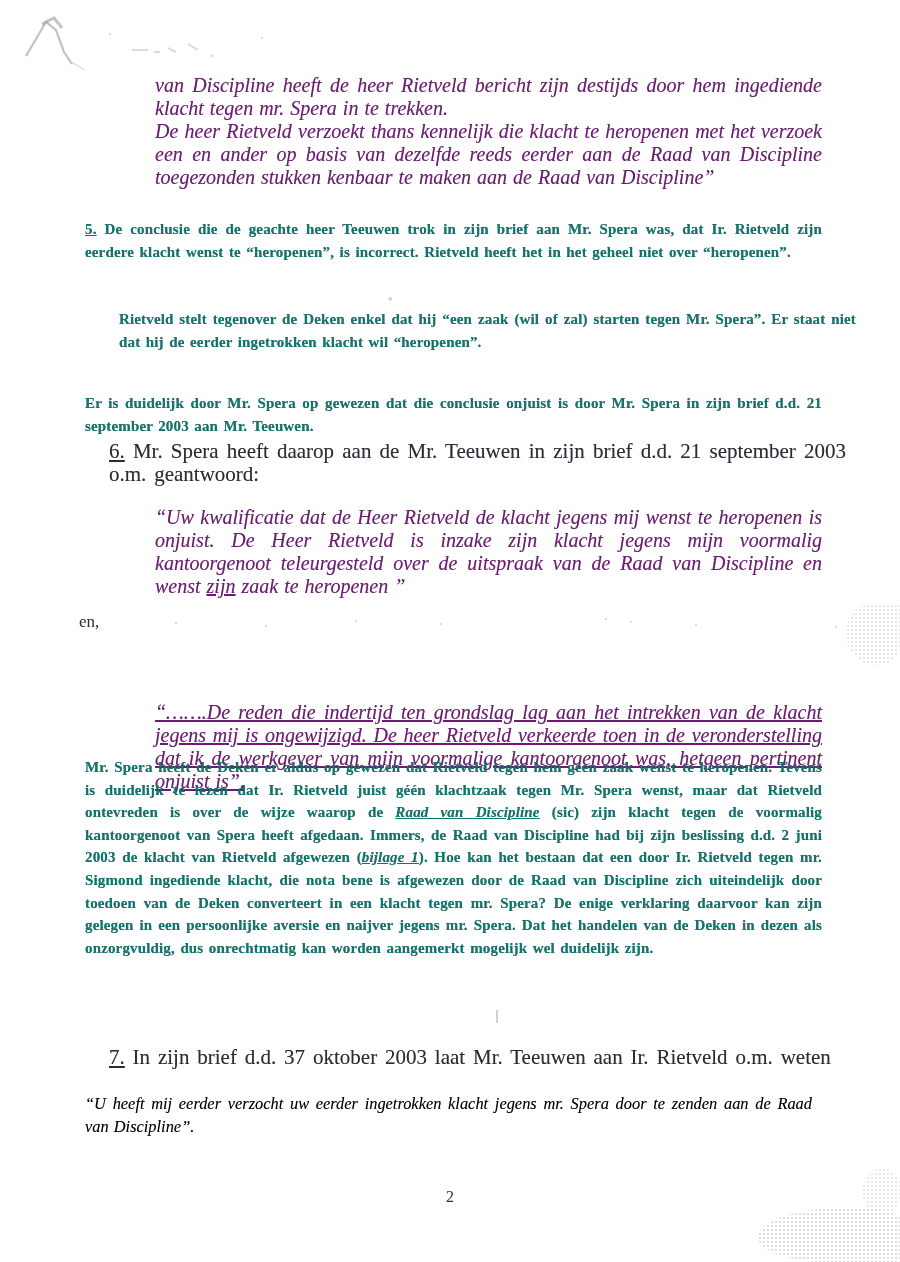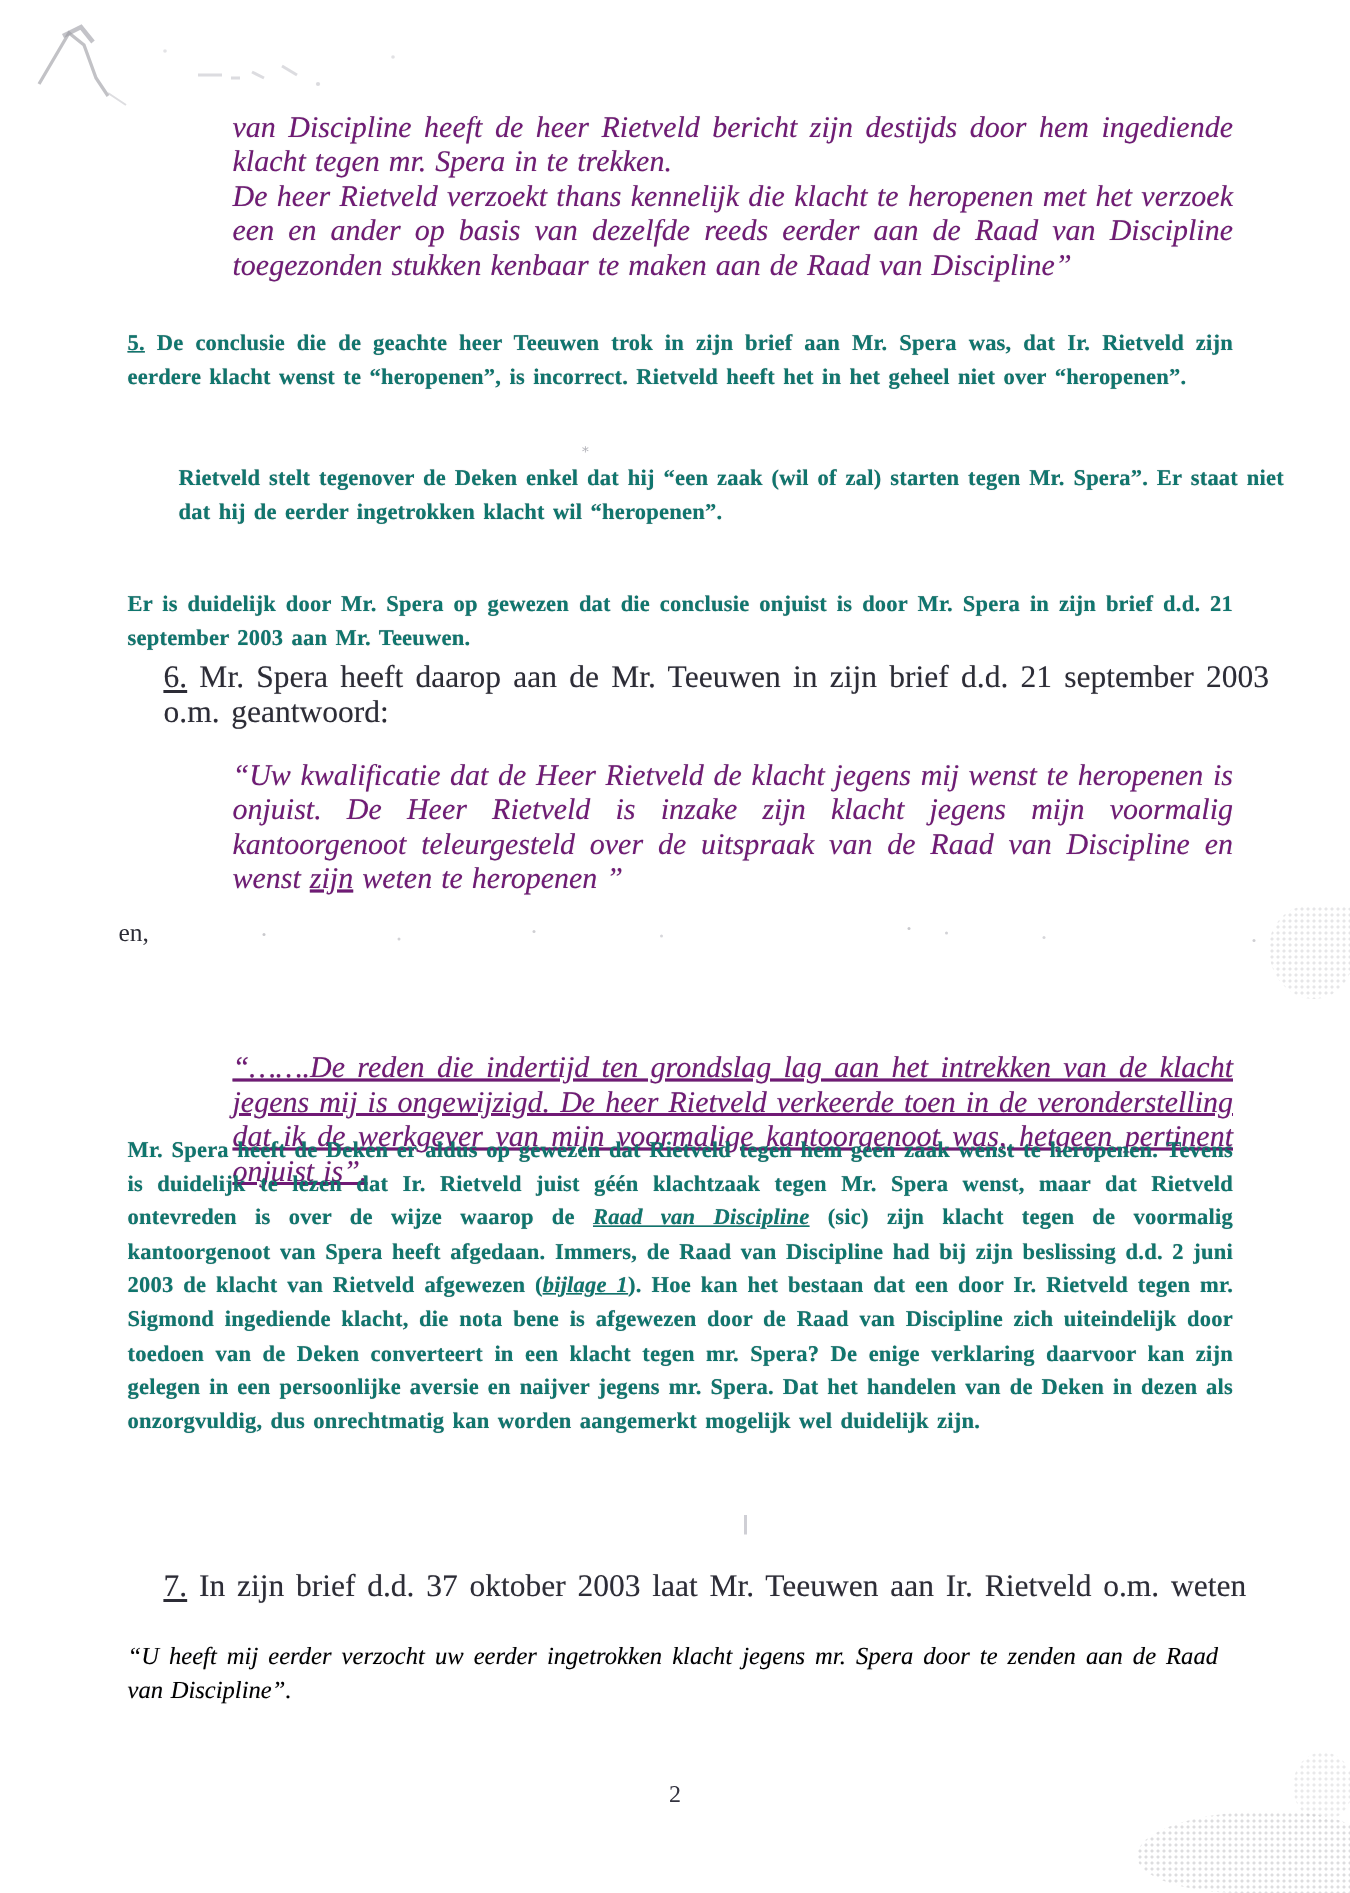--- a/index.html
+++ b/index.html
@@ -82,21 +82,21 @@
 
   <div class="block body-bold" style="top:372px;margin-top:20px;">
     <p><span>Er is duidelijk door Mr. Spera op gewezen dat die conclusie onjuist is door Mr. Spera in zijn brief d.d. 21 september 2003 aan Mr. Teeuwen.</span></p>
   </div>
 
   <div class="block body-reg" style="top:440px;">
     <p><span class="u">6.</span><span> Mr. Spera heeft daarop aan de Mr. Teeuwen in zijn brief d.d. 21 september 2003 o.m. geantwoord:</span></p>
   </div>
 
   <div class="block quote" style="top:506px;">
-    <p><span>“Uw kwalificatie dat de Heer Rietveld de klacht jegens mij wenst te heropenen is onjuist. De Heer Rietveld is inzake zijn klacht jegens mijn voormalig kantoorgenoot teleurgesteld over de uitspraak van de Raad van Discipline en wenst </span><span class="u">zijn</span><span> weten te heropenen ”</span></p>
+    <p><span>“Uw kwalificatie dat de Heer Rietveld de klacht jegens mij wenst te heropenen is onjuist. De Heer Rietveld is inzake zijn klacht jegens mijn voormalig kantoorgenoot teleurgesteld over de uitspraak van de Raad van Discipline en wenst </span><span class="u">zijn</span><span> zaak te heropenen ”</span></p>
   </div>
 
   <div class="block en-line" style="top:612px;">
     <p><span>en,</span></p>
   </div>
 
   <div class="block quote" style="top:701px;text-decoration:underline;">
     <p><span>“…….De reden die indertijd ten grondslag lag aan het intrekken van de klacht jegens mij is ongewijzigd. De heer Rietveld verkeerde toen in de veronderstelling dat ik de werkgever van mijn voormalige kantoorgenoot was, hetgeen pertinent onjuist is”.</span></p>
   </div>
 

